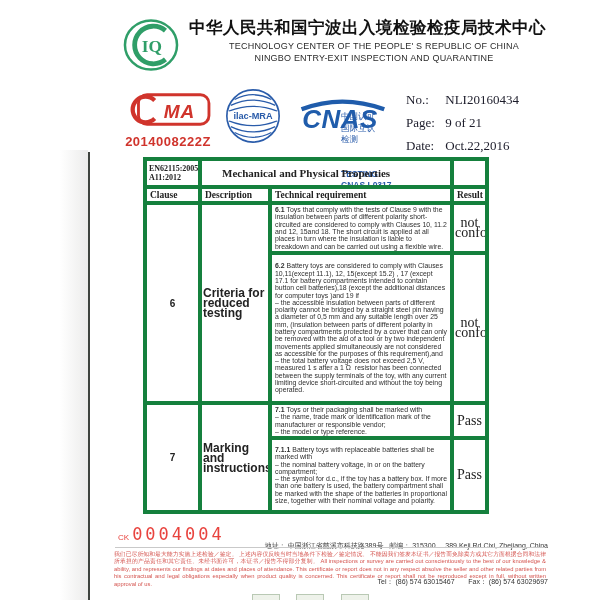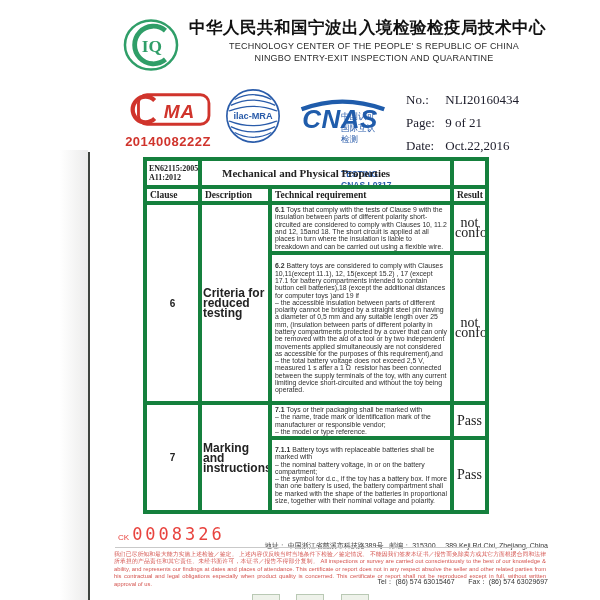--- a/index.html
+++ b/index.html
@@ -175,21 +175,21 @@
   </tr>
 </tbody>
   </table>
 
 <div class="abs addr">
   <div>地址： 中国浙江省慈溪市科技路389号   邮编： 315300     389 Keji Rd.Cixi, Zhejiang, China</div>
   <div>Tel： (86) 574 63015467       Fax： (86) 574 63029697</div>
 </div>
 
 <div class="abs serial">
-  <span class="pre">CK</span><span class="num">0008326</span>
+  <span class="pre">CK</span><span class="num">0004004</span>
 </div>
 
 <div class="abs footrule"></div>
 
 <div class="abs disclaimer">我们已尽所知和最大能力实施上述检验／鉴定。 上述内容仅反映当时当地条件下检验／鉴定情况。 不能因我们签发本证书／报告而免除卖方或其它方面根据合同和法律所承担的产品责任和其它责任。未经书面许可，本证书／报告不得部分复制。 All inspections or survey are carried out conscientiously to the best of our knowledge &amp; ability, and represents our findings at dates and places of attendance. This certificate or report does not in any respect absolve the seller and other related parties from his contractual and legal obligations especially when product quality is concerned. This certificate or report shall not be reproduced except in full, without written approval of us.</div>
 
 <div class="abs spine-soft"></div>
 <div class="abs spine"></div>
 <div class="ghost" style="left:252px;top:594px;"></div>
 <div class="ghost" style="left:296px;top:594px;"></div>

